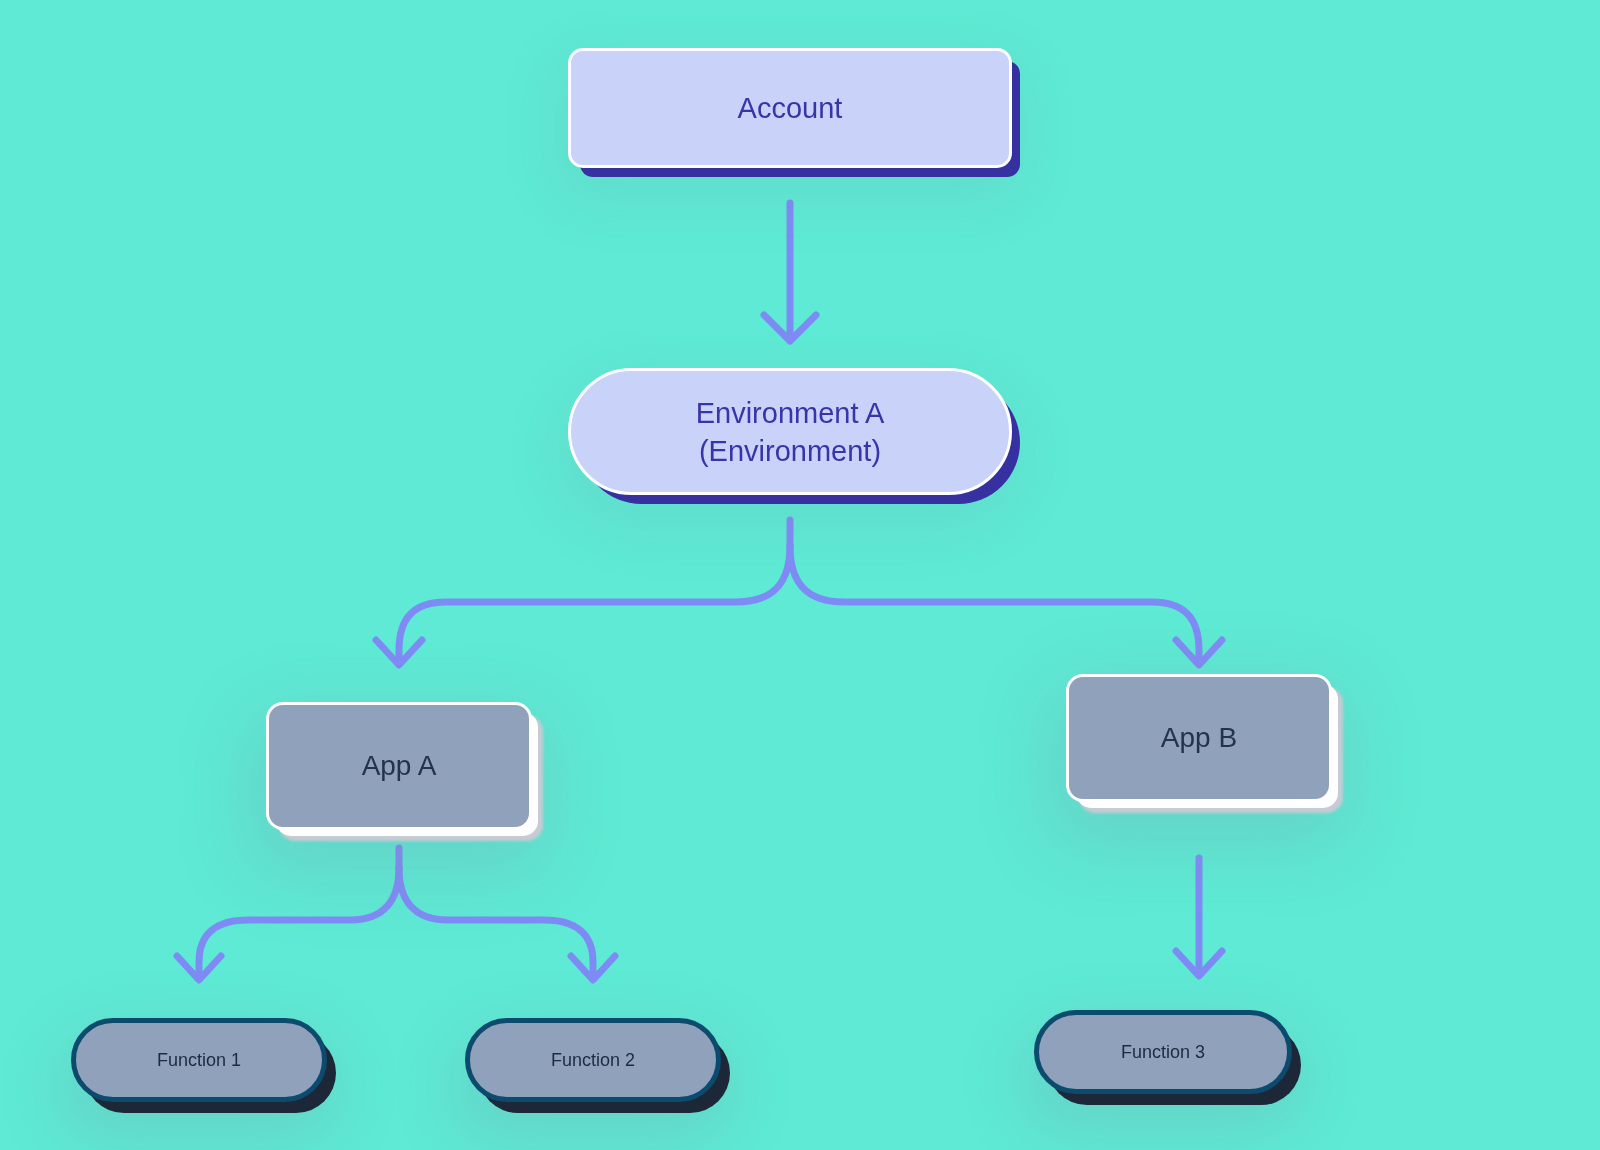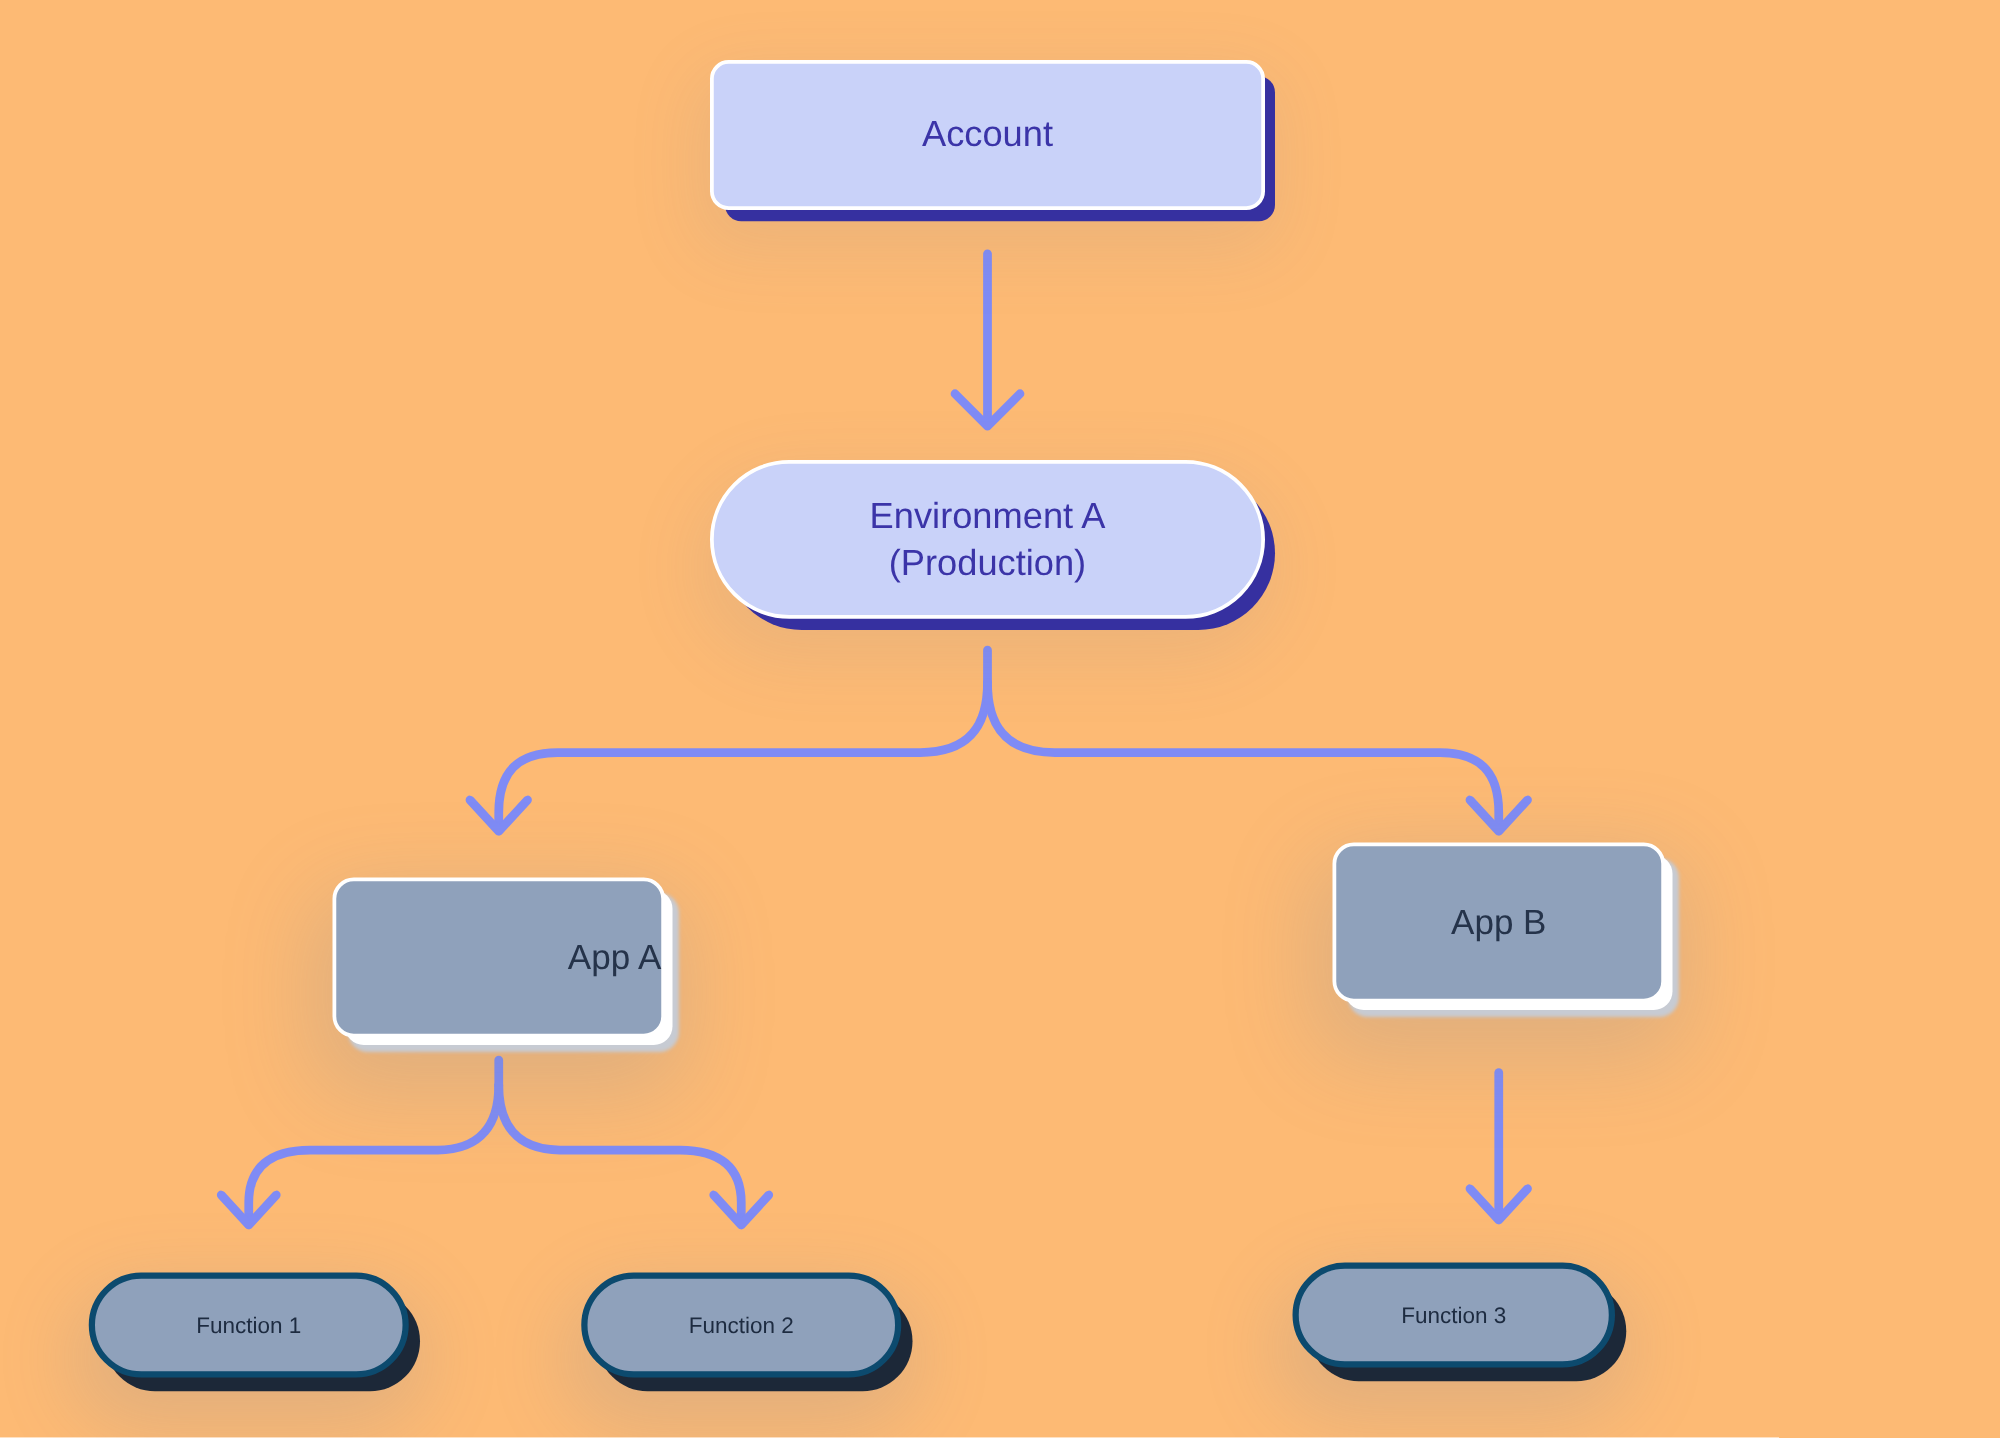--- a/index.html
+++ b/index.html
@@ -5,21 +5,21 @@
   html, body {
     margin: 0;
     padding: 0;
     background: #ffffff;
     font-family: "Liberation Sans", "DejaVu Sans", sans-serif;
   }
   .canvas {
     position: relative;
     width: 1600px;
     height: 1150px;
-    background: #fdba74;
+    background: #5eead4;
     overflow: hidden;
   }
   .edges {
     position: absolute;
     left: 0; top: 0;
     width: 1600px;
     height: 1150px;
     pointer-events: none;
   }
   .edge {
@@ -67,21 +67,21 @@
     color: #1d2b40;
     font-size: 18px;
     font-weight: 500;
     border-radius: 45px;
     box-shadow: 11px 13px 0 -2px #1c2838,
                 0 26px 60px 16px rgba(125,135,158,0.20);
   }
   
   #n-account { left: 568px; top: 48px;  width: 444px; height: 120px; }
   #n-env     { left: 568px; top: 368px; width: 444px; height: 127px; }
-  #n-appa    { left: 266px; top: 702px; width: 266px; height: 128px; justify-content: flex-end; }
+  #n-appa    { left: 266px; top: 702px; width: 266px; height: 128px; }
   #n-appb    { left: 1066px; top: 674px; width: 266px; height: 128px; }
   #n-fn1     { left: 71px;  top: 1018px; width: 256px; height: 84px; }
   #n-fn2     { left: 465px; top: 1018px; width: 256px; height: 84px; }
   #n-fn3     { left: 1034px; top: 1010px; width: 258px; height: 84px; }
 </style>
 </head>
 <body>
 
 <div class="canvas">
 
@@ -114,21 +114,21 @@
     </g>
   </svg>
 
   <div class="node lavender rect" id="n-account">
     <span>Account</span>
   </div>
 
   <div class="node lavender pill-lg" id="n-env">
     <span class="two-line">
       <span>Environment A</span><br>
-      <span>(Production)</span>
+      <span>(Environment)</span>
     </span>
   </div>
 
   <div class="node slate" id="n-appa">
     <span>App A</span>
   </div>
 
   <div class="node slate" id="n-appb">
     <span>App B</span>
   </div>

